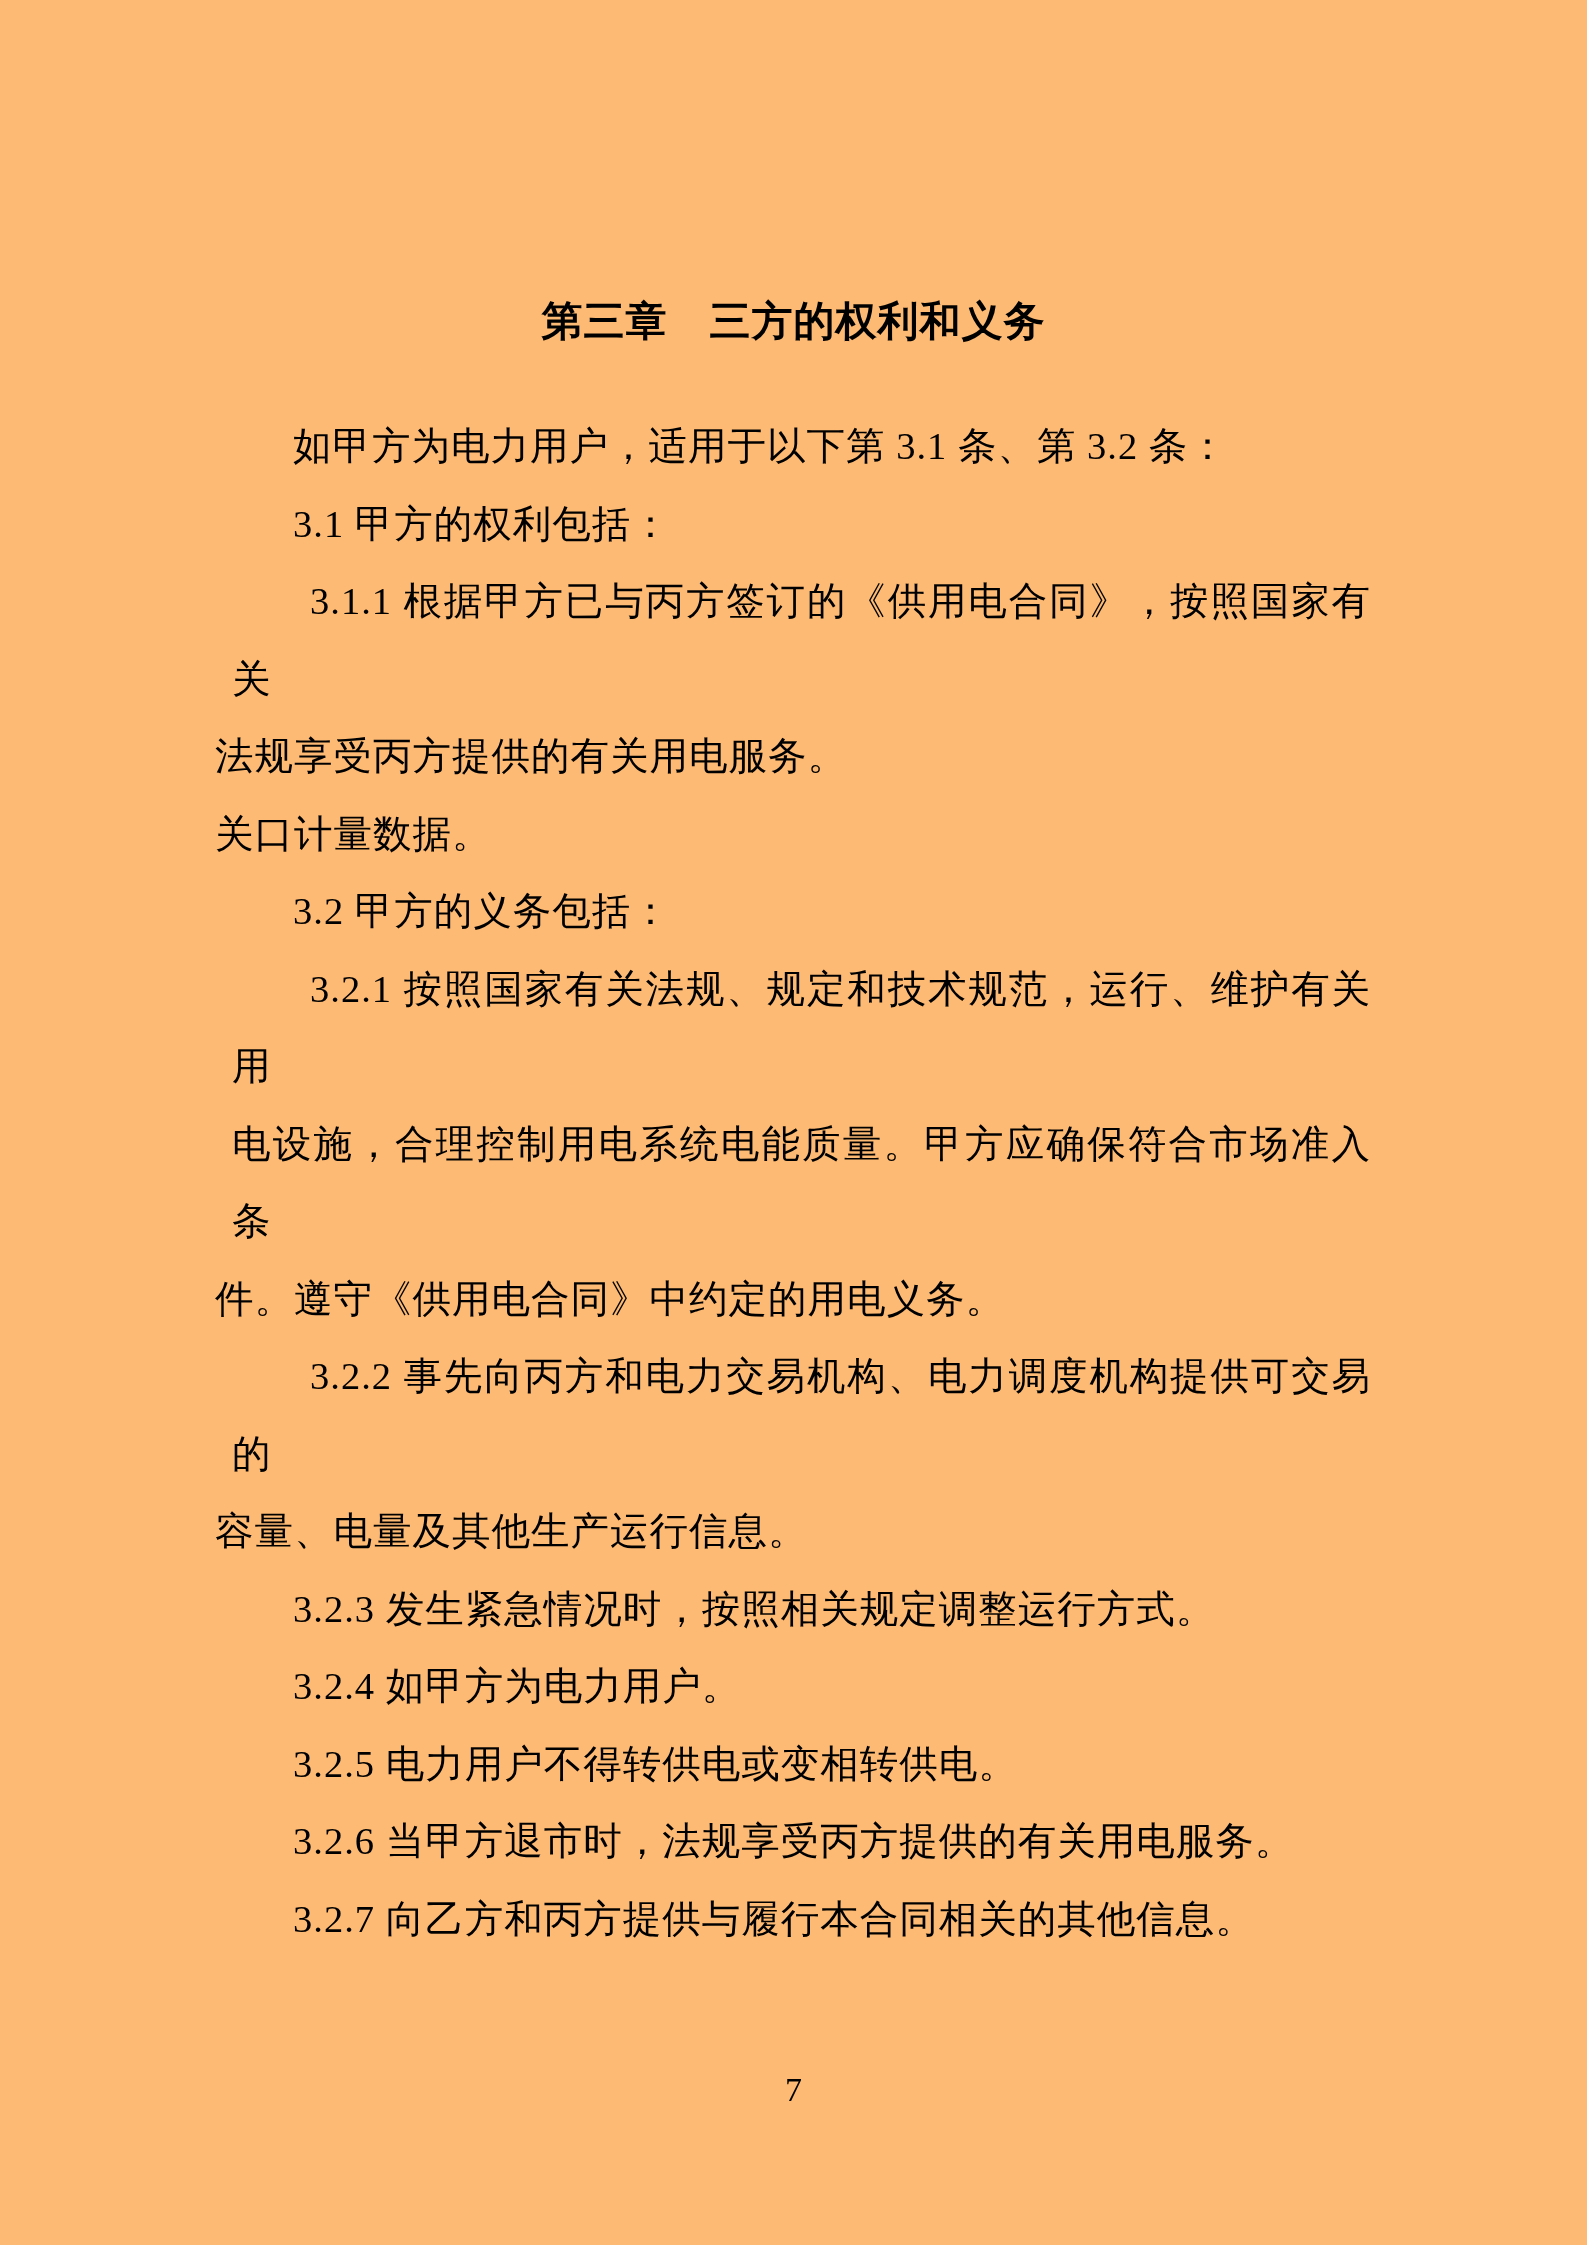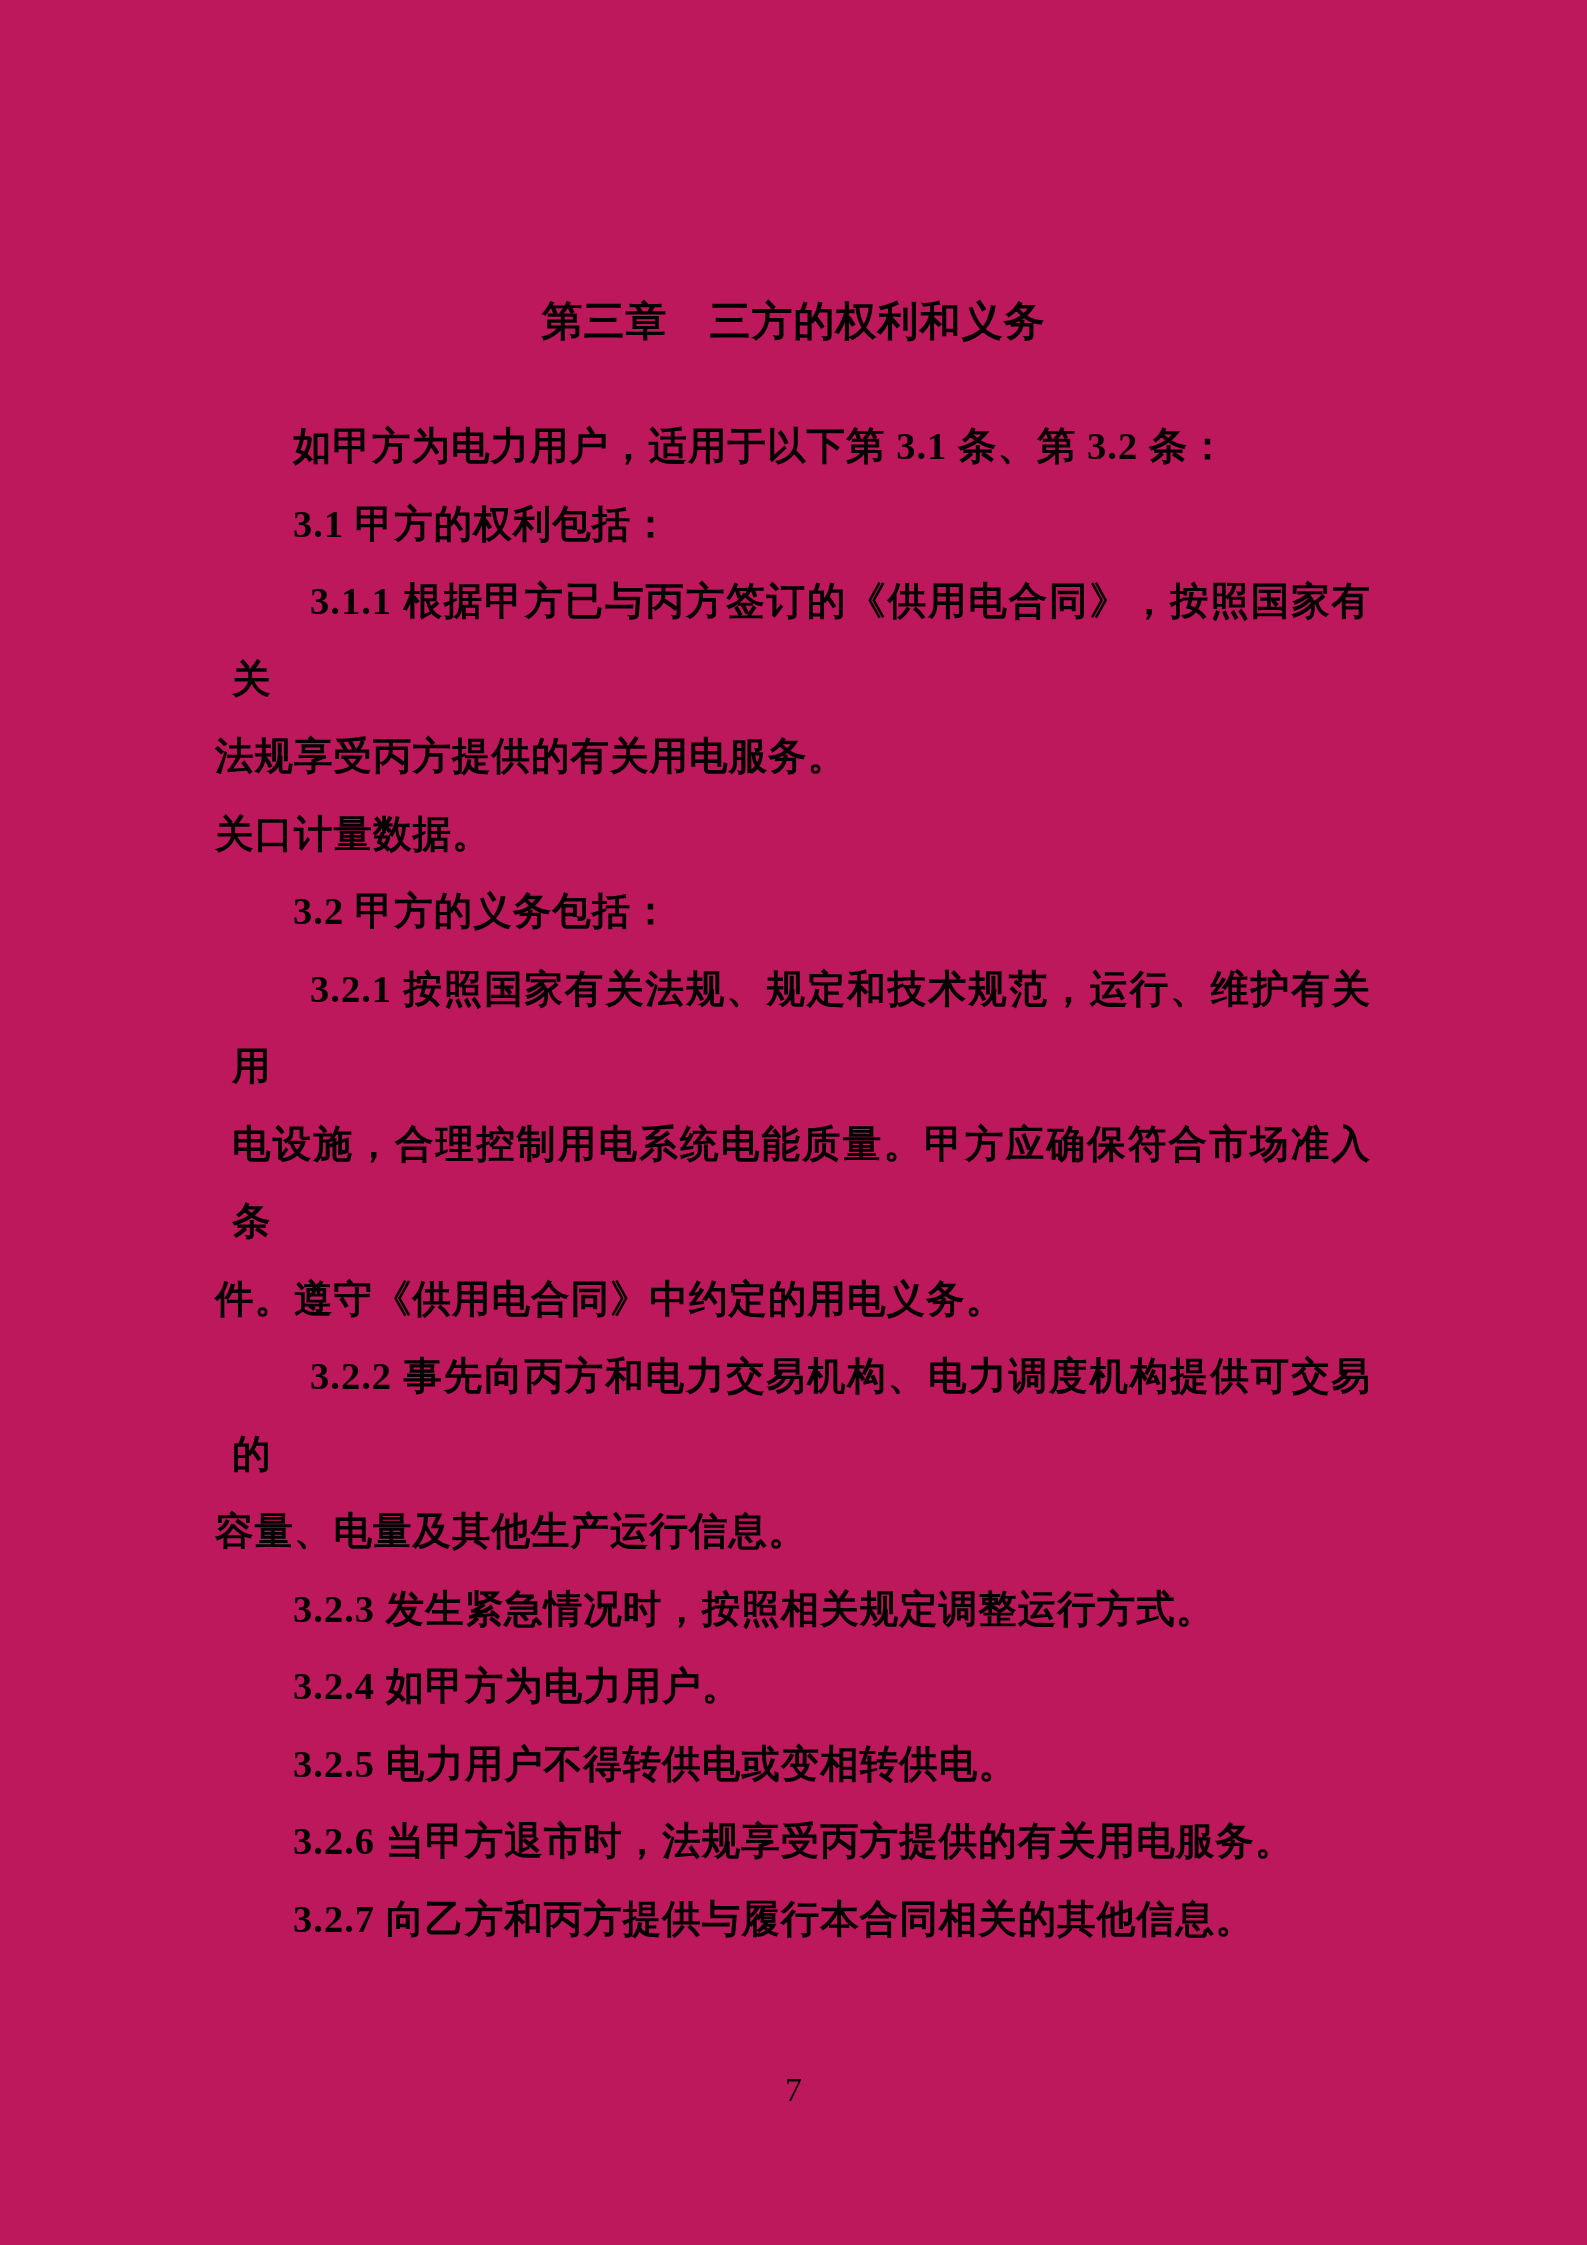--- a/index.html
+++ b/index.html
@@ -4,21 +4,21 @@
 <style>
   html, body {
     margin: 0;
     padding: 0;
     background: #ffffff;
   }
   .page {
     position: relative;
     width: 1587px;
     height: 2245px;
-    background: #be185d;
+    background: #fdba74;
     color: #000000;
     font-family: "Liberation Serif", serif;
     overflow: hidden;
   }
   .chapter-title {
     position: absolute;
     top: 297px;
     left: 0;
     width: 100%;
     margin: 0;
@@ -33,21 +33,20 @@
     position: absolute;
     top: 408px;
     left: 215px;
     width: 1156px;
     font-size: 38.5px;
     line-height: 77.5px;
     letter-spacing: 1px;
   }
   .line {
     white-space: nowrap;
-    font-weight: bold;
   }
   .line.indent {
     text-indent: 78px;
   }
   .line.justify {
     white-space: normal;
     text-align: justify;
     text-align-last: justify;
     margin-left: 17px;
   }

